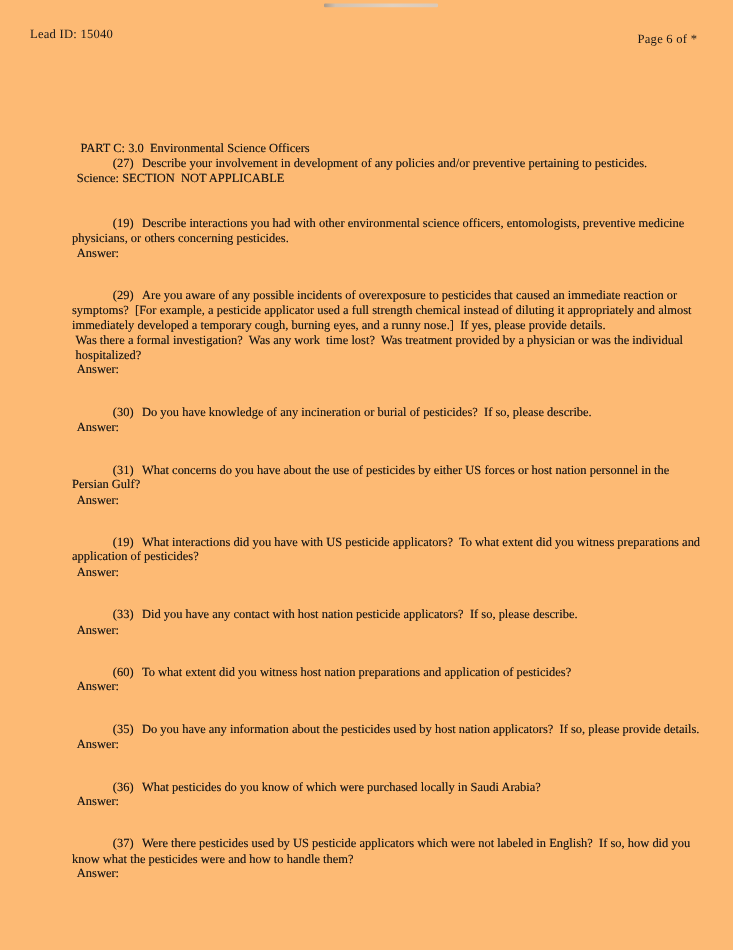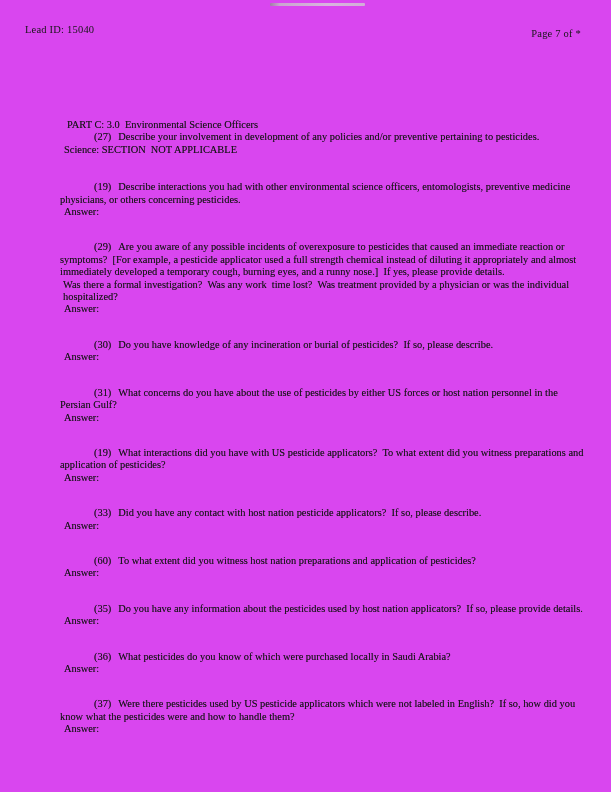--- a/index.html
+++ b/index.html
@@ -4,21 +4,21 @@
 <style>
   html, body {
     margin: 0;
     padding: 0;
     background: #ffffff;
   }
   .page {
     position: relative;
     width: 611px;
     height: 792px;
-    background: #d946ef;
+    background: #fdba74;
     overflow: hidden;
     font-family: "Liberation Serif", serif;
     color: #161616;
   }
   .scan-artifact {
     position: absolute;
     top: 3px;
     left: 270px;
     width: 95px;
     height: 3px;
@@ -74,21 +74,21 @@
   }
 </style>
 </head>
 <body>
 
 <div class="page">
 
   <div class="scan-artifact"></div>
 
   <span class="hdr-left">Lead ID: 15040</span>
-  <span class="hdr-right">Page  7 of  *</span>
+  <span class="hdr-right">Page  6 of  *</span>
 
   <div class="content">
 
     <div class="q-block q-first">
       <p class="part-heading">PART C: 3.0  Environmental Science Officers</p>
       <p><span class="qnum">(27)</span><span>Describe your involvement in development of any policies and/or preventive pertaining to pesticides.</span></p>
       <p class="answer">Science: SECTION  NOT APPLICABLE</p>
     </div>
 
     <div class="q-block">

